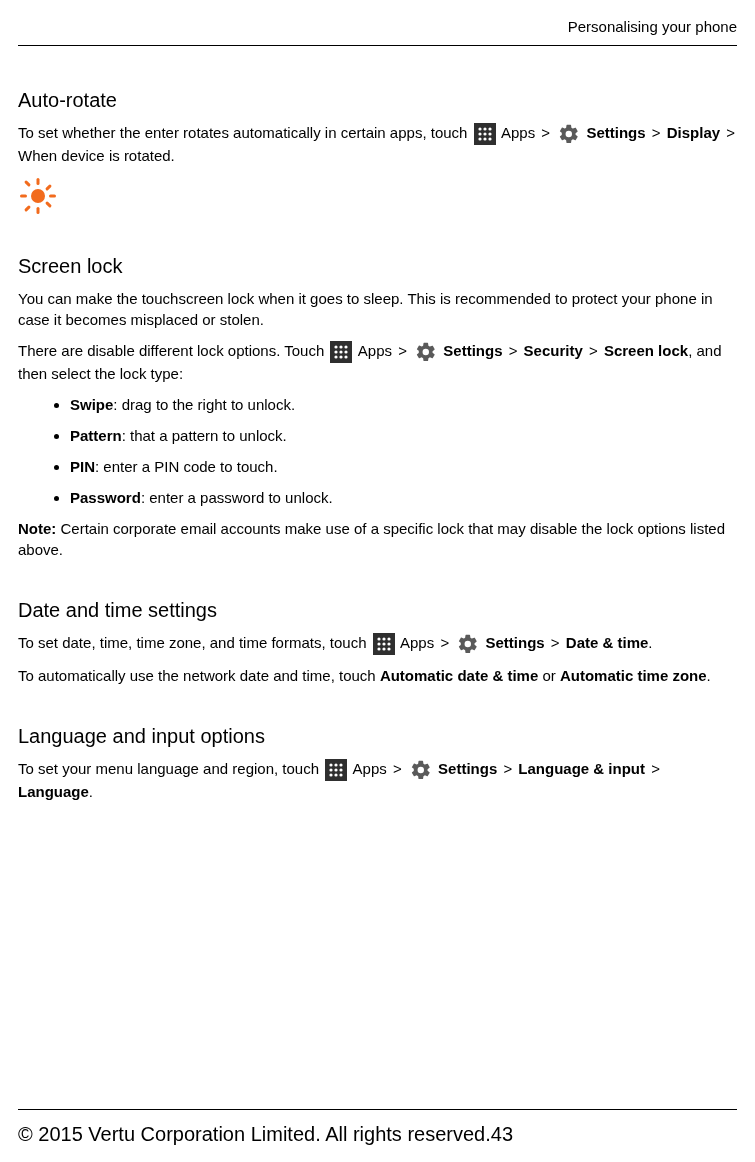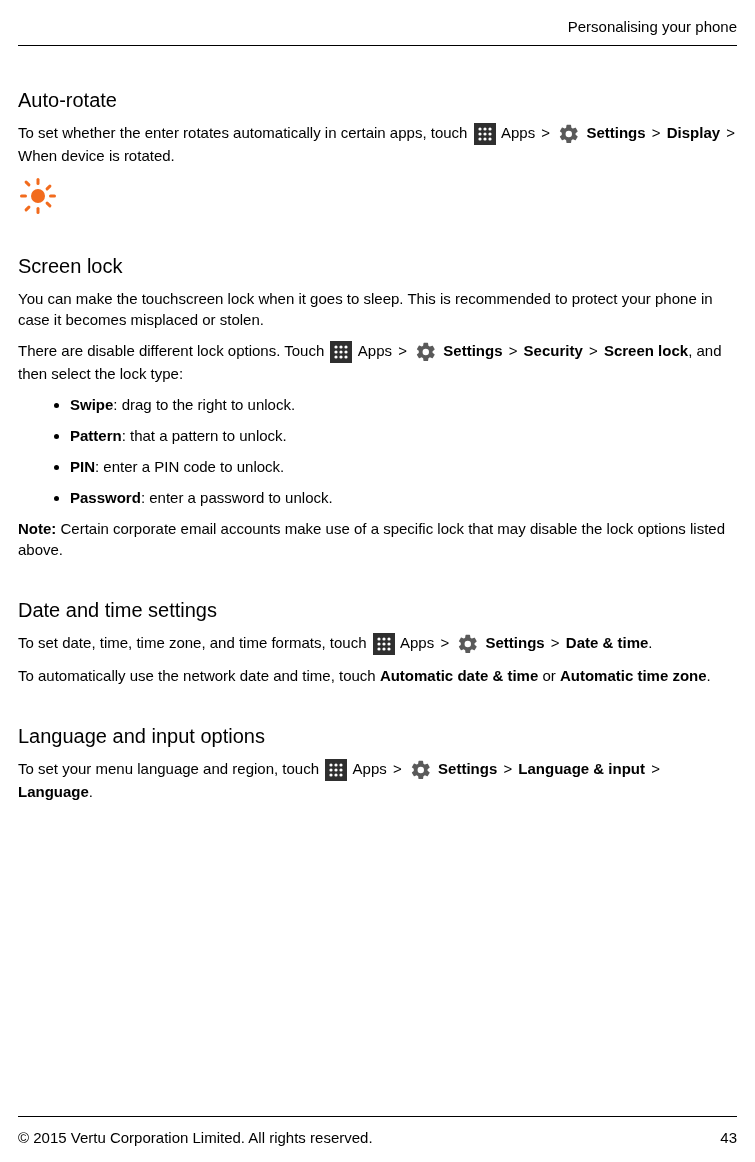--- a/index.html
+++ b/index.html
@@ -76,22 +76,21 @@
     left: 0; right: 0; bottom: 14px;
     padding: 0 18px;
   }
   .footer-hr {
     border: none;
     border-top: 1px solid #000;
     margin-bottom: 10px;
   }
   .footer-row {
     display: flex;
-    justify-content: space-between;
-    font-size: 15px;
+    font-size: 20px;
   }
   .sep { margin: 0 2px; }
 </style>
 </head>
 <body>
 
 <div class="header-title">Personalising your phone</div>
 <hr class="hr">
 
 <h2>Auto-rotate</h2>
@@ -171,21 +170,21 @@
   </span>
   <span class="b">Settings</span>
   <span class="sep">&gt;</span>
   <span class="b">Security</span>
   <span class="sep">&gt;</span>
   <span class="b">Screen lock</span><span>, and then select the lock type:</span>
 </p>
 <ul>
   <li><span class="b">Swipe</span><span>: drag to the right to unlock.</span></li>
   <li><span class="b">Pattern</span><span>: that a pattern to unlock.</span></li>
-  <li><span class="b">PIN</span><span>: enter a PIN code to unlock.</span></li>
+  <li><span class="b">PIN</span><span>: enter a PIN code to touch.</span></li>
   <li><span class="b">Password</span><span>: enter a password to unlock.</span></li>
 </ul>
 <p>
   <span class="b">Note:</span><span> Certain corporate email accounts make use of a specific lock that may disable the lock options listed above.</span>
 </p>
 
 <h2>Date and time settings</h2>
 <p>
   <span>To set date, time, time zone, and time formats, touch </span>
   <span class="inline-icon apps-icon">

